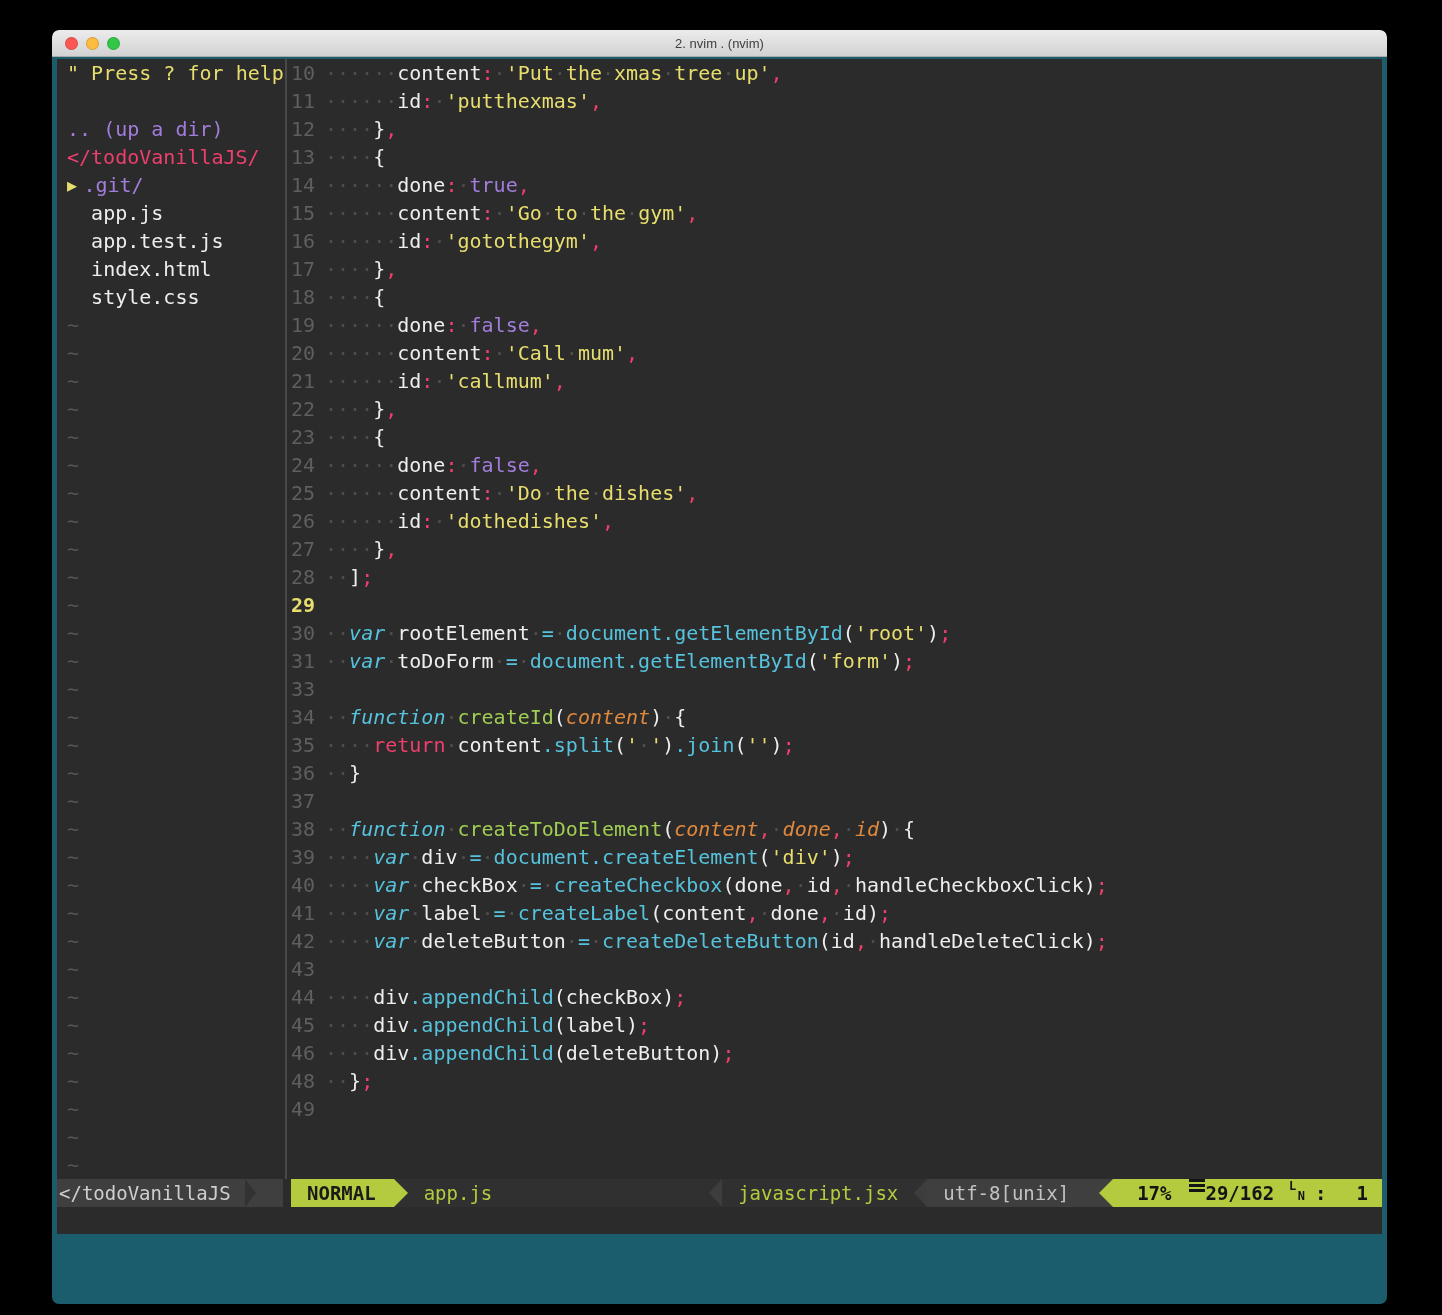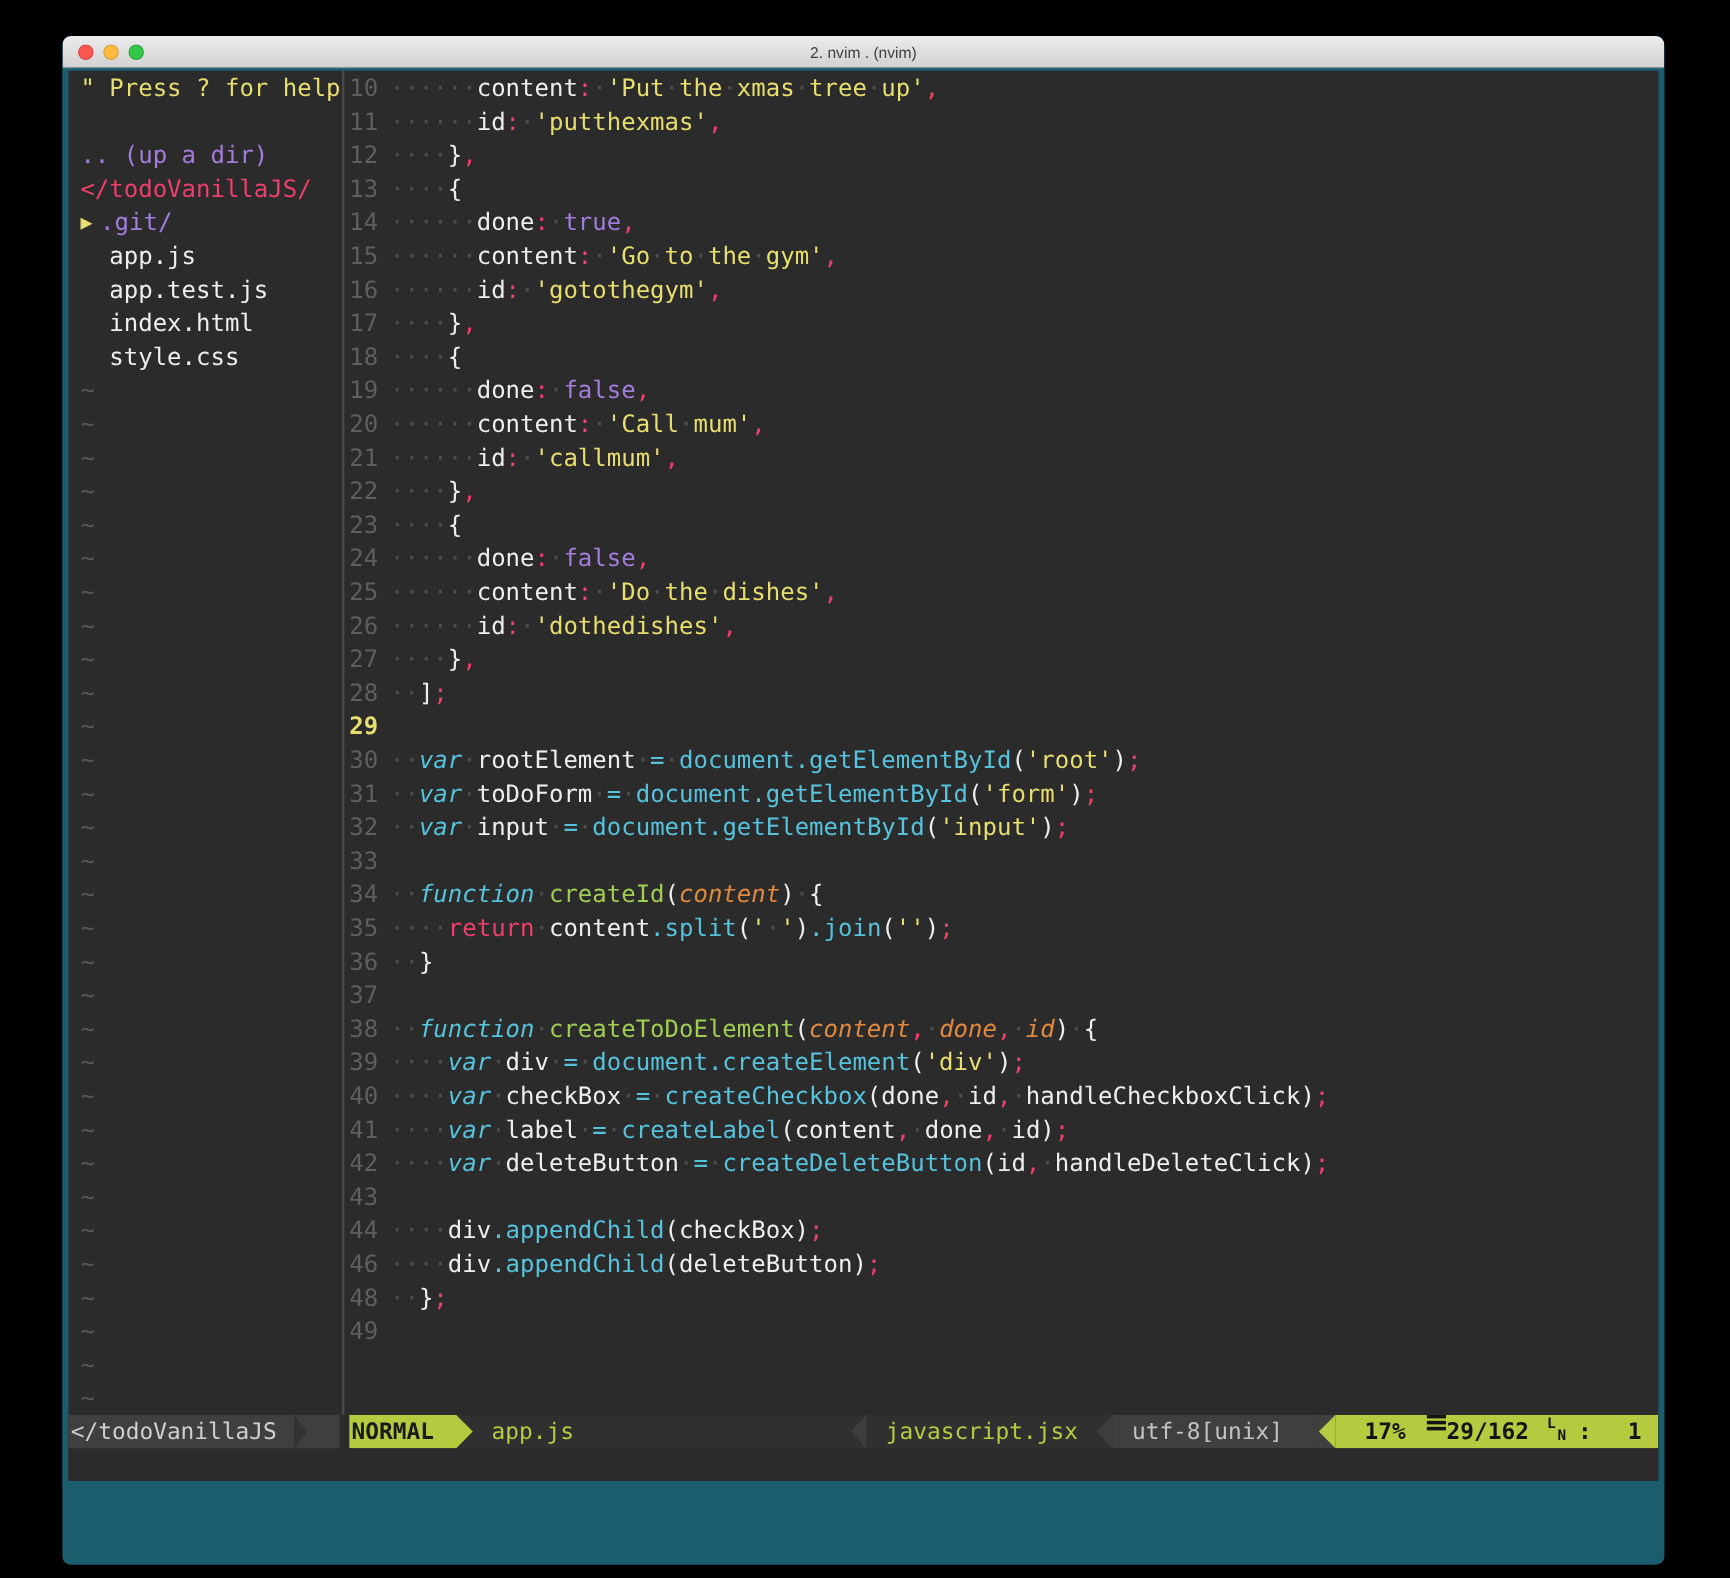--- a/index.html
+++ b/index.html
@@ -52,21 +52,21 @@
 
   
   .statusrow{height:28px;display:flex;font-size:19px}
   .tree-status{width:226px;background:var(--sabg);color:#cfcfcf;
                display:flex;align-items:center;padding-left:2px;white-space:pre;position:relative}
   .tree-status .arr-r{width:0;height:0;border-top:14px solid transparent;border-bottom:14px solid transparent;
                border-left:11px solid #323232;margin-left:14px}
   .status-gap{width:8px;background:var(--ebg)}
   .main-status{flex:1;background:var(--sbg);display:flex;align-items:stretch;overflow:hidden}
   .seg-mode{background:var(--lime);color:#1a1a1a;font-weight:bold;
-            display:flex;align-items:center;padding:0 18px 0 2px}
+            display:flex;align-items:center;padding:0 18px 0 16px}
   .arrow-right-lime{width:0;height:0;border-top:14px solid transparent;
             border-bottom:14px solid transparent;border-left:14px solid var(--lime)}
   .seg-file{color:var(--lime);display:flex;align-items:center;padding-left:16px}
   .spacer{flex:1}
   .arrow-left-dim{width:0;height:0;border-top:14px solid transparent;
             border-bottom:14px solid transparent;border-right:13px solid #3d3d3d}
   .seg-ft{color:var(--lime);display:flex;align-items:center;padding:0 16px}
   .seg-enc{background:var(--sabg);color:#c2c2c2;display:flex;align-items:center;
             padding:0 30px 0 16px}
   .arrow-left-lime{width:0;height:0;border-top:14px solid transparent;
@@ -164,33 +164,33 @@
             <div class="code-line"><span class="lnum">22</span><span class="d">····</span><span class="w">}</span><span class="p">,</span></div>
             <div class="code-line"><span class="lnum">23</span><span class="d">····</span><span class="w">{</span></div>
             <div class="code-line"><span class="lnum">24</span><span class="d">······</span><span class="w">done</span><span class="p">:</span><span class="d">·</span><span class="u">false</span><span class="p">,</span></div>
             <div class="code-line"><span class="lnum">25</span><span class="d">······</span><span class="w">content</span><span class="p">:</span><span class="d">·</span><span class="s">'Do</span><span class="d">·</span><span class="s">the</span><span class="d">·</span><span class="s">dishes'</span><span class="p">,</span></div>
             <div class="code-line"><span class="lnum">26</span><span class="d">······</span><span class="w">id</span><span class="p">:</span><span class="d">·</span><span class="s">'dothedishes'</span><span class="p">,</span></div>
             <div class="code-line"><span class="lnum">27</span><span class="d">····</span><span class="w">}</span><span class="p">,</span></div>
             <div class="code-line"><span class="lnum">28</span><span class="d">··</span><span class="w">]</span><span class="p">;</span></div>
             <div class="code-line"><span class="lnum cur">29</span></div>
             <div class="code-line"><span class="lnum">30</span><span class="d">··</span><span class="k">var</span><span class="d">·</span><span class="w">rootElement</span><span class="d">·</span><span class="c">=</span><span class="d">·</span><span class="c">document.getElementById</span><span class="w">(</span><span class="s">'root'</span><span class="w">)</span><span class="p">;</span></div>
             <div class="code-line"><span class="lnum">31</span><span class="d">··</span><span class="k">var</span><span class="d">·</span><span class="w">toDoForm</span><span class="d">·</span><span class="c">=</span><span class="d">·</span><span class="c">document.getElementById</span><span class="w">(</span><span class="s">'form'</span><span class="w">)</span><span class="p">;</span></div>
-            <div class="code-line"><span class="lnum">32</span><span class="d">··</span><span class="k">var</span><span class="d">·</span><span class="w">input</span><span class="d">·</span><span class="c">=</span><span class="d">·</span><span class="c">document.getElementById</span><span class="w">(</span><span class="s">'input'</span><span class="w">)</span><span class="p">;</span></div>
             <div class="code-line"><span class="lnum">33</span></div>
             <div class="code-line"><span class="lnum">34</span><span class="d">··</span><span class="k">function</span><span class="d">·</span><span class="g">createId</span><span class="w">(</span><span class="o">content</span><span class="w">)</span><span class="d">·</span><span class="w">{</span></div>
             <div class="code-line"><span class="lnum">35</span><span class="d">····</span><span class="p">return</span><span class="d">·</span><span class="w">content</span><span class="c">.split</span><span class="w">(</span><span class="s">'</span><span class="d">·</span><span class="s">'</span><span class="w">)</span><span class="c">.join</span><span class="w">(</span><span class="s">''</span><span class="w">)</span><span class="p">;</span></div>
             <div class="code-line"><span class="lnum">36</span><span class="d">··</span><span class="w">}</span></div>
             <div class="code-line"><span class="lnum">37</span></div>
             <div class="code-line"><span class="lnum">38</span><span class="d">··</span><span class="k">function</span><span class="d">·</span><span class="g">createToDoElement</span><span class="w">(</span><span class="o">content</span><span class="p">,</span><span class="d">·</span><span class="o">done</span><span class="p">,</span><span class="d">·</span><span class="o">id</span><span class="w">)</span><span class="d">·</span><span class="w">{</span></div>
             <div class="code-line"><span class="lnum">39</span><span class="d">····</span><span class="k">var</span><span class="d">·</span><span class="w">div</span><span class="d">·</span><span class="c">=</span><span class="d">·</span><span class="c">document.createElement</span><span class="w">(</span><span class="s">'div'</span><span class="w">)</span><span class="p">;</span></div>
             <div class="code-line"><span class="lnum">40</span><span class="d">····</span><span class="k">var</span><span class="d">·</span><span class="w">checkBox</span><span class="d">·</span><span class="c">=</span><span class="d">·</span><span class="c">createCheckbox</span><span class="w">(</span><span class="w">done</span><span class="p">,</span><span class="d">·</span><span class="w">id</span><span class="p">,</span><span class="d">·</span><span class="w">handleCheckboxClick</span><span class="w">)</span><span class="p">;</span></div>
             <div class="code-line"><span class="lnum">41</span><span class="d">····</span><span class="k">var</span><span class="d">·</span><span class="w">label</span><span class="d">·</span><span class="c">=</span><span class="d">·</span><span class="c">createLabel</span><span class="w">(</span><span class="w">content</span><span class="p">,</span><span class="d">·</span><span class="w">done</span><span class="p">,</span><span class="d">·</span><span class="w">id</span><span class="w">)</span><span class="p">;</span></div>
             <div class="code-line"><span class="lnum">42</span><span class="d">····</span><span class="k">var</span><span class="d">·</span><span class="w">deleteButton</span><span class="d">·</span><span class="c">=</span><span class="d">·</span><span class="c">createDeleteButton</span><span class="w">(</span><span class="w">id</span><span class="p">,</span><span class="d">·</span><span class="w">handleDeleteClick</span><span class="w">)</span><span class="p">;</span></div>
             <div class="code-line"><span class="lnum">43</span></div>
             <div class="code-line"><span class="lnum">44</span><span class="d">····</span><span class="w">div</span><span class="c">.appendChild</span><span class="w">(</span><span class="w">checkBox</span><span class="w">)</span><span class="p">;</span></div>
+            <div class="code-line"><span class="lnum">45</span><span class="d">····</span><span class="w">div</span><span class="c">.appendChild</span><span class="w">(</span><span class="w">label</span><span class="w">)</span><span class="p">;</span></div>
             <div class="code-line"><span class="lnum">46</span><span class="d">····</span><span class="w">div</span><span class="c">.appendChild</span><span class="w">(</span><span class="w">deleteButton</span><span class="w">)</span><span class="p">;</span></div>
             <div class="code-line"><span class="lnum">48</span><span class="d">··</span><span class="w">}</span><span class="p">;</span></div>
             <div class="code-line"><span class="lnum">49</span></div>
           </div>
       </div>
 
       <div class="statusrow">
         <div class="tree-status">
           <span>&lt;/todoVanillaJS</span>
           <span class="arr-r"></span>

